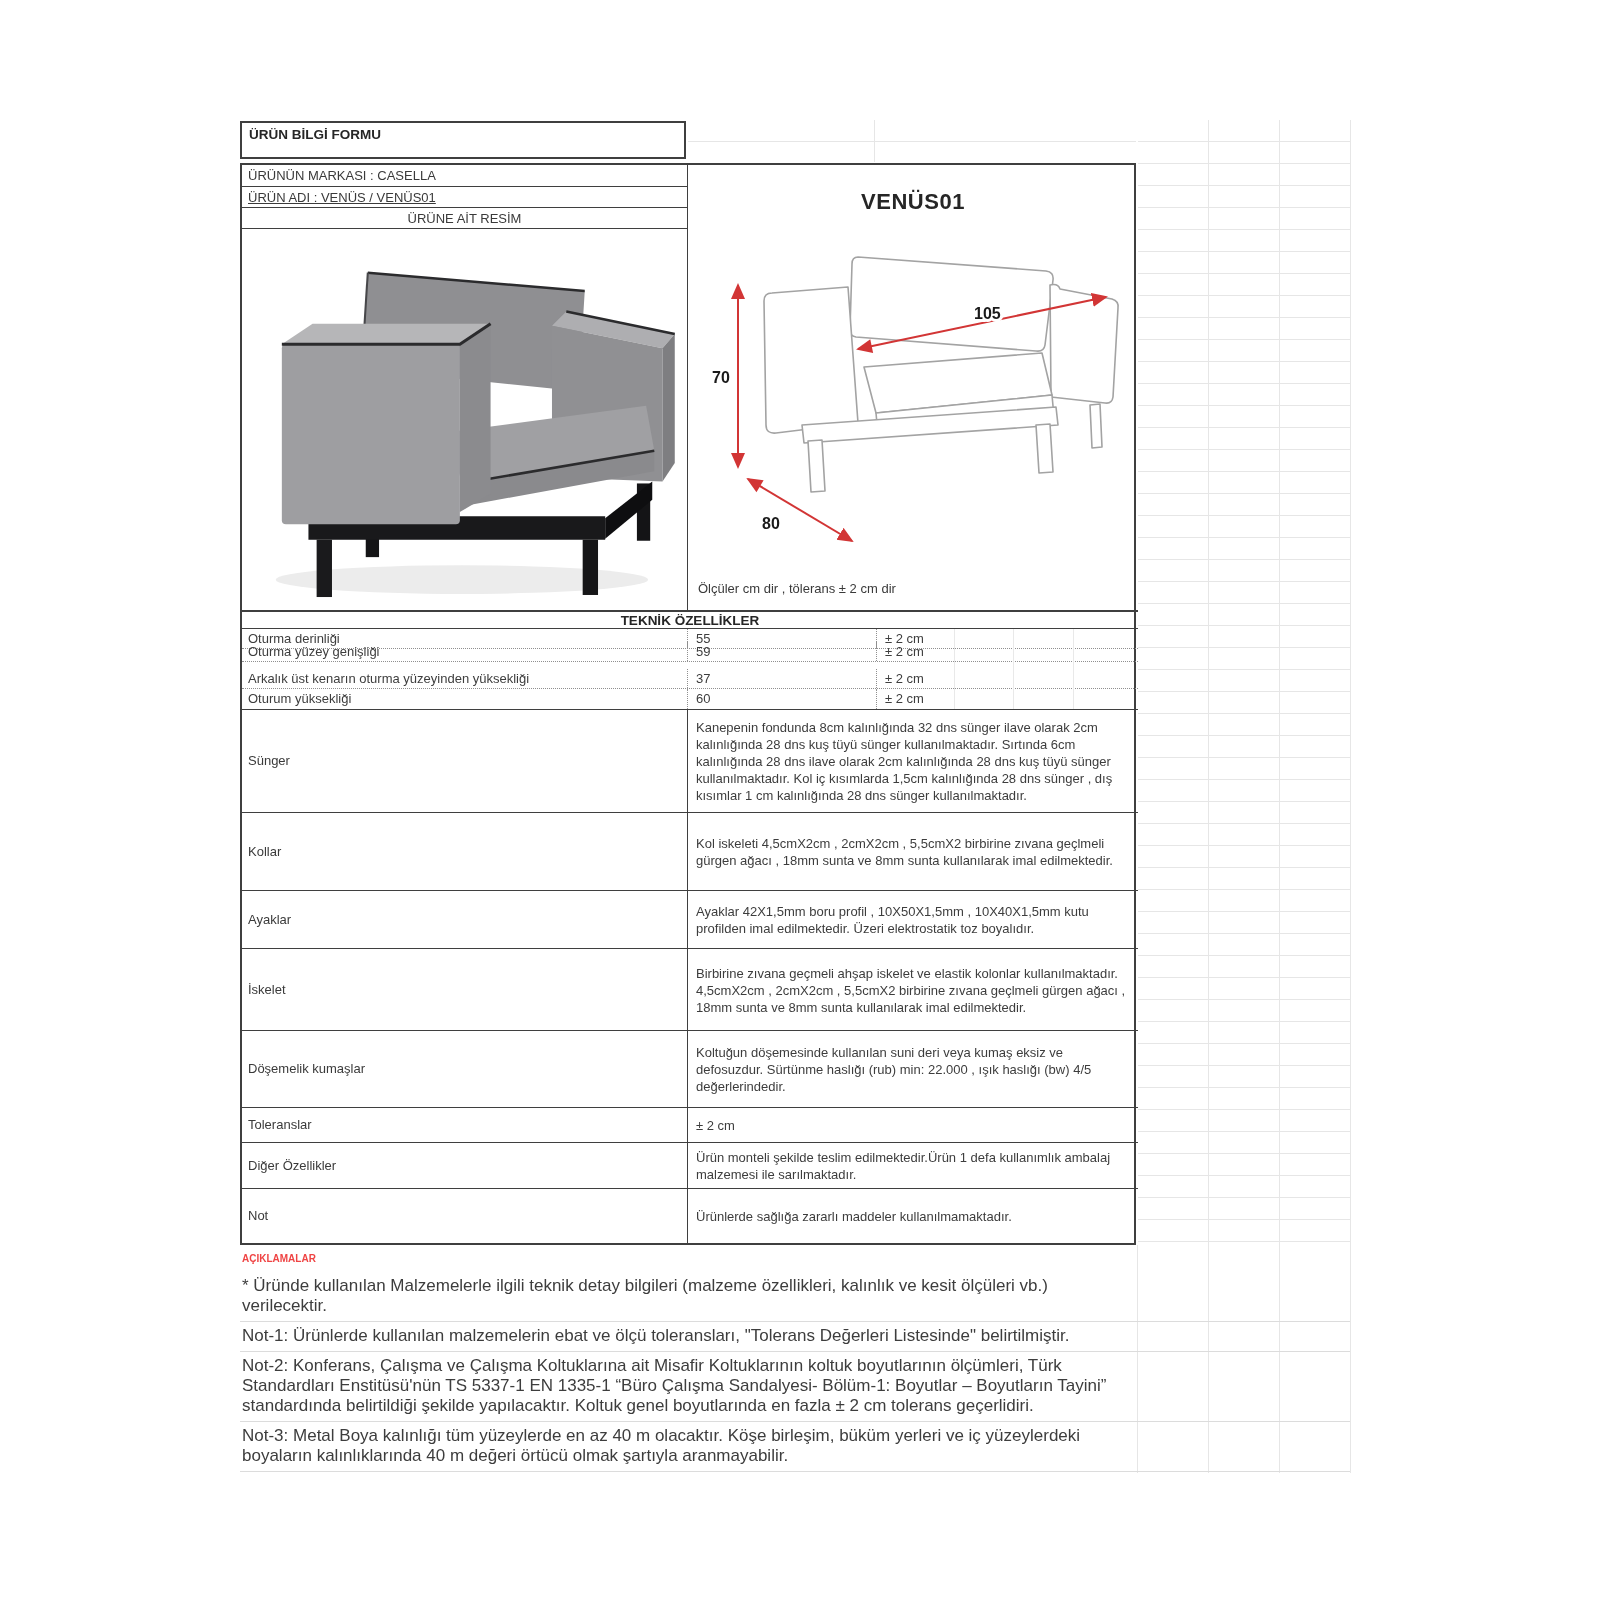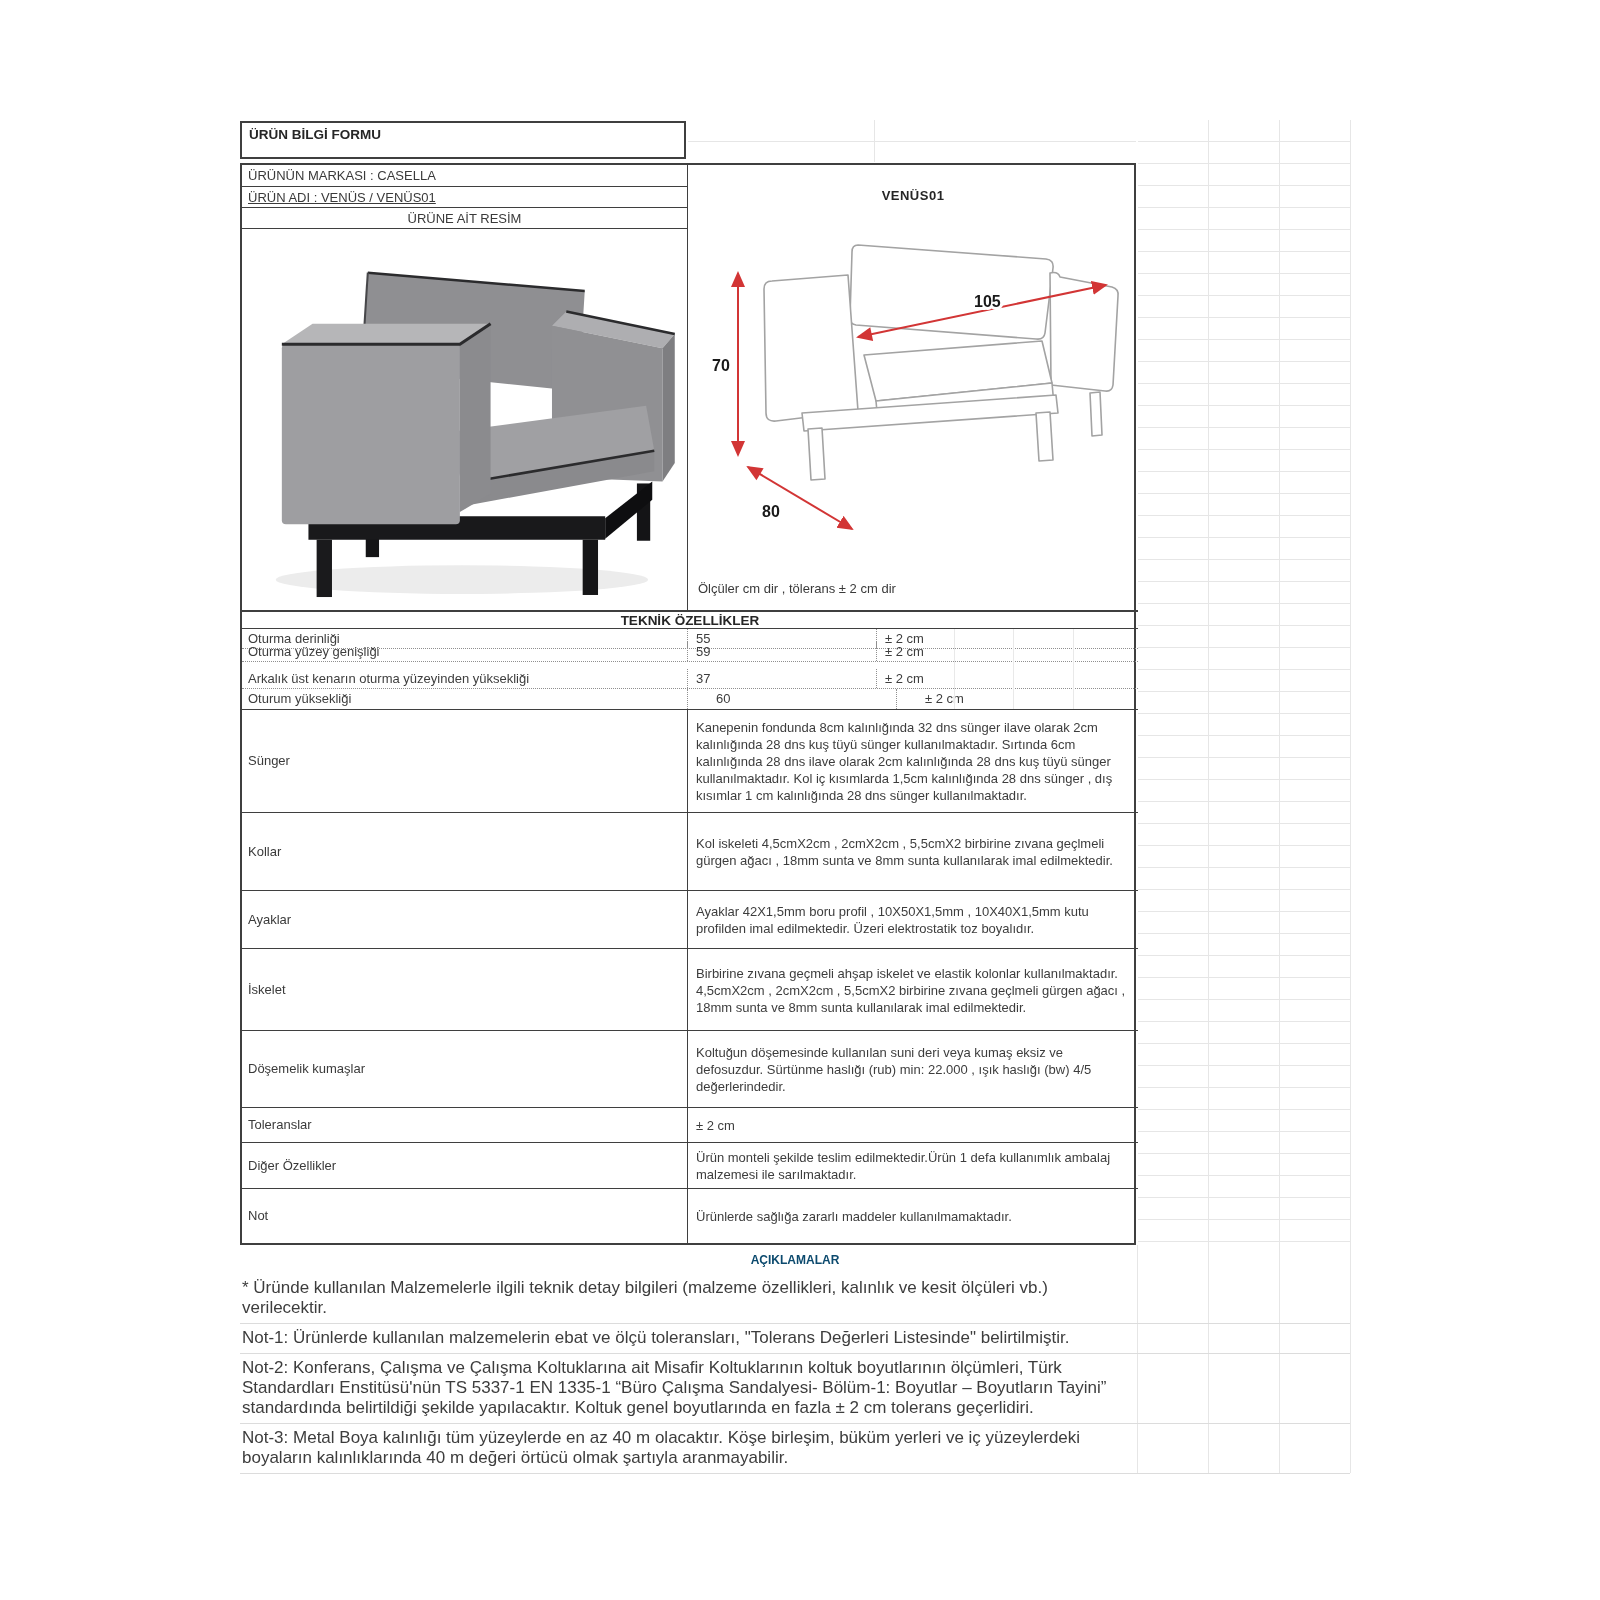--- a/index.html
+++ b/index.html
@@ -32,38 +32,38 @@
   .main-table{
     left:240px;top:163px;width:896px;height:1082px;
     border:2px solid #3f3f3f;box-sizing:border-box;background:#fff;
   }
   .cell{position:absolute;box-sizing:border-box;}
   .hdr-row{left:0;width:446px;border-bottom:1px solid #3f3f3f;border-right:1px solid #3f3f3f;
     padding:2px 6px 0 6px;color:#3a3a3a;background:#fff;}
   .caption-row{text-align:center;}
   .photo-cell{left:0;top:64px;width:446px;height:381px;border-right:1px solid #3f3f3f;}
   .model-cell{left:446px;top:0;width:450px;height:445px;display:flex;flex-direction:column;align-items:center;}
-  .model-title{margin-top:22px;font-weight:bold;font-size:13px;color:#262626;letter-spacing:.5px;}
+  .model-title{margin-top:22px;font-weight:bold;font-size:22px;color:#262626;letter-spacing:.5px;}
   .model-caption{align-self:flex-start;padding:0 0 12px 10px;color:#3a3a3a;font-size:13px;margin-top:auto;}
   .tech-header{left:0;top:445px;width:896px;height:19px;border-top:2px solid #3f3f3f;border-bottom:1px solid #3f3f3f;
     text-align:center;font-weight:bold;color:#262626;font-size:13.5px;line-height:17px;}
   .dim-row{left:0;width:896px;height:20px;display:flex;}
   .dim-row .c1{width:446px;box-sizing:border-box;padding:1px 6px 0 6px;border-right:1px dotted #8f8f8f;}
   .dim-row .c2{width:189px;box-sizing:border-box;padding:1px 6px 0 8px;border-right:1px dotted #8f8f8f;}
   .dim-row .c3{flex:1;box-sizing:border-box;padding:1px 6px 0 8px;}
   .dim-dotted{border-bottom:1px dotted #8f8f8f;}
   .detail-row{left:0;width:896px;display:flex;border-top:1px solid #3f3f3f;}
   .detail-row .lab{width:446px;box-sizing:border-box;border-right:1px solid #3f3f3f;
     display:flex;align-items:center;padding:2px 6px;color:#3a3a3a;}
   .detail-row .txt{flex:1;box-sizing:border-box;padding:5px 8px 4px 8px;color:#3d3d3d;
     font-size:13px;line-height:17px;display:flex;align-items:center;}
   .detail-row .txt > div{width:100%;}
   
   .notes{left:240px;top:1248px;width:1110px;}
-  .notes-heading{font-weight:bold;color:#0c4a6e;font-size:12px;padding:4px 2px 6px 2px;text-align:center;}
+  .notes-heading{font-weight:bold;color:#ef4444;font-size:10px;padding:4px 2px 6px 2px;}
   .note-row{border-bottom:1px solid #dcdcdc;padding:4px 2px 5px 2px;}
   .note-row .nt{width:888px;line-height:20px;color:#3d3d3d;font-size:17px;}
   svg text{font-family:"Liberation Sans","DejaVu Sans",sans-serif;}
 </style>
 </head>
 <body>
 
 <div class="sheet">
 
   <div class="abs grid-strip" style="left:1138px;top:120px;width:213px;height:1125px;"></div>
@@ -168,21 +168,21 @@
     <div class="cell dim-row dim-dotted" style="top:477px;">
       <div class="c1">Oturma yüzey genişliği</div>
       <div class="c2">59</div>
       <div class="c3">± 2 cm</div>
     </div>
     <div class="cell dim-row dim-dotted" style="top:504px;">
       <div class="c1">Arkalık üst kenarın oturma yüzeyinden yüksekliği</div>
       <div class="c2">37</div>
       <div class="c3">± 2 cm</div>
     </div>
-    <div class="cell dim-row" style="top:524px;gap:20px;">
+    <div class="cell dim-row" style="top:524px;">
       <div class="c1">Oturum yüksekliği</div>
       <div class="c2">60</div>
       <div class="c3">± 2 cm</div>
     </div>
 
     <div class="cell" style="left:712px;top:464px;width:1px;height:80px;background:#e9e9e9;"></div>
     <div class="cell" style="left:771px;top:464px;width:1px;height:80px;background:#e9e9e9;"></div>
     <div class="cell" style="left:831px;top:464px;width:1px;height:80px;background:#e9e9e9;"></div>
 
     <div class="cell detail-row" style="top:544px;height:103px;">

